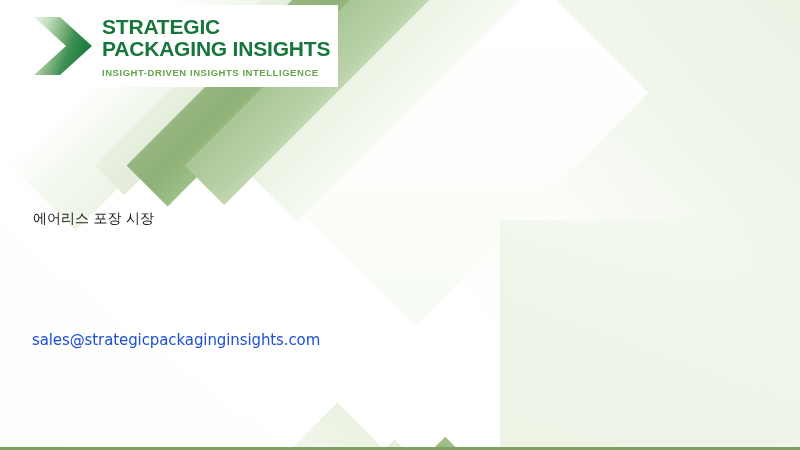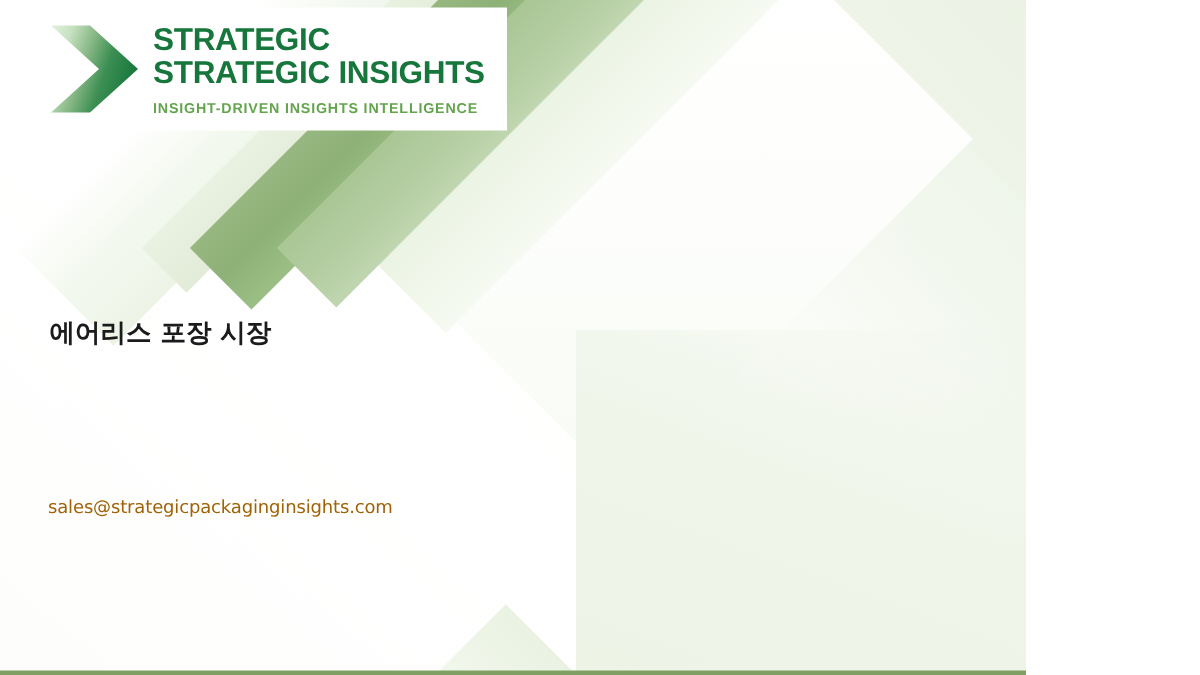--- a/index.html
+++ b/index.html
@@ -4,21 +4,21 @@
 <title>Strategic Packaging Insights — Title Slide</title>
 <style>
   html, body {
     margin: 0;
     padding: 0;
     background: #ffffff;
   }
 
   #slide {
     position: relative;
-    width: 684px;
+    width: 800px;
     height: 450px;
     overflow: hidden;
     background: #fbfdf9;
     font-family: "Liberation Sans", "DejaVu Sans", sans-serif;
   }
 
   
 
   .bg-base {
     position: absolute;
@@ -216,35 +216,35 @@
     white-space: nowrap;
   }
 
   
 
   .title-text {
     position: absolute;
     left: 33px;
     top: 210px;
     font-family: "DejaVu Sans", "Liberation Sans", sans-serif;
-    font-size: 17px;
-    font-weight: 700;
+    font-size: 14px;
+    font-weight: 400;
     color: #1b1b1b;
     letter-spacing: 0px;
     white-space: nowrap;
   }
 
   .contact-text {
     position: absolute;
     left: 32px;
     top: 331px;
     font-family: "DejaVu Sans", "Liberation Sans", sans-serif;
-    font-size: 12px;
+    font-size: 15px;
     font-weight: 400;
-    color: #a16207;
+    color: #1d4ed8;
     letter-spacing: -0.1px;
     white-space: nowrap;
   }
 </style>
 </head>
 <body>
 
 <div id="slide">
 
   <div class="bg-base"></div>
@@ -284,21 +284,21 @@
           <stop offset="48%" stop-color="#86b784"></stop>
           <stop offset="72%" stop-color="#3d8f54"></stop>
           <stop offset="100%" stop-color="#1b7a3e"></stop>
         </linearGradient>
       </defs>
       <path d="M4 3 L30 3 L62 32 L30 61 L4 61 L36 32 Z" fill="url(#chevGrad)"></path>
     </svg>
 
     <div class="logo-text">
       <div class="logo-line1">STRATEGIC</div>
-      <div class="logo-line2">STRATEGIC INSIGHTS</div>
+      <div class="logo-line2">PACKAGING INSIGHTS</div>
       <div class="logo-tagline">INSIGHT-DRIVEN INSIGHTS INTELLIGENCE</div>
     </div>
   </div>
 
   <div class="title-text">에어리스 포장 시장</div>
 
   <div class="contact-text">sales@strategicpackaginginsights.com</div>
 
 </div>
 

